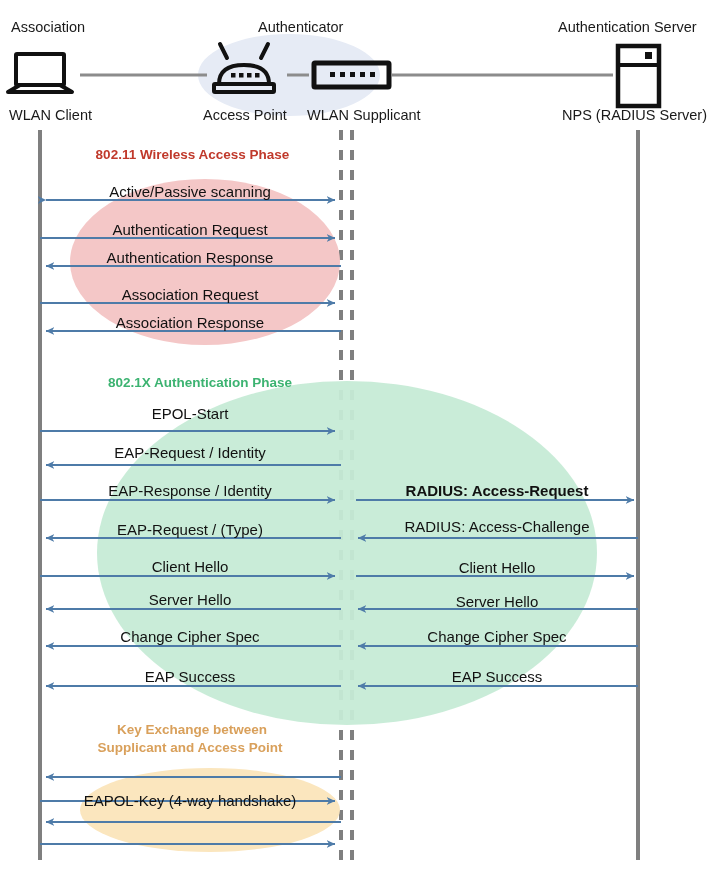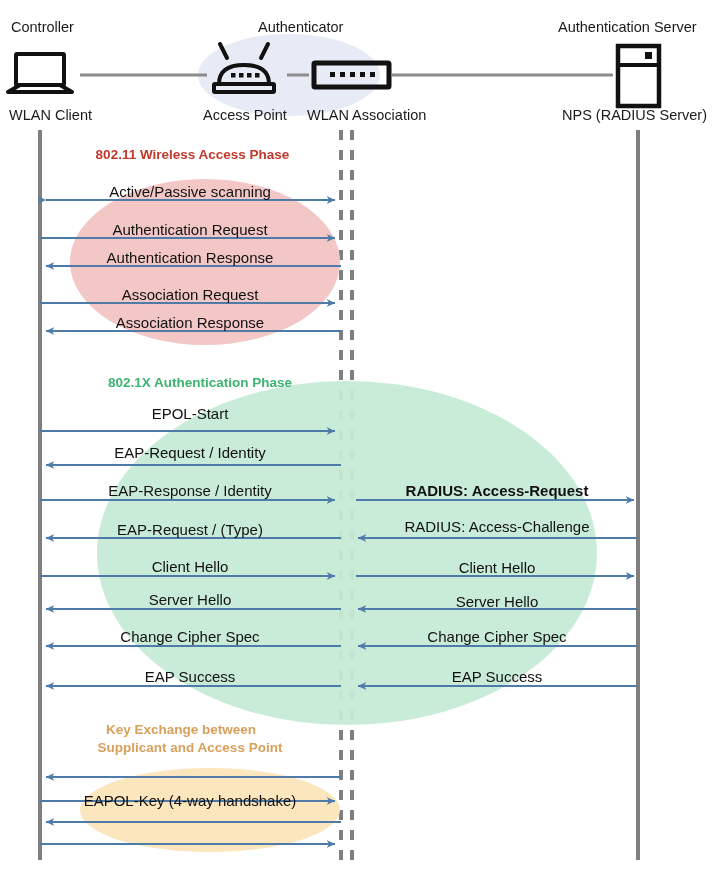--- a/index.html
+++ b/index.html
@@ -99,34 +99,34 @@
     <line x1="638" y1="609" x2="358" y2="609" stroke="#4E7BA8" stroke-width="2" marker-end="url(#arrL)"></line>
     <line x1="638" y1="646" x2="358" y2="646" stroke="#4E7BA8" stroke-width="2" marker-end="url(#arrL)"></line>
     <line x1="638" y1="686" x2="358" y2="686" stroke="#4E7BA8" stroke-width="2" marker-end="url(#arrL)"></line>
 
     <line x1="341" y1="777" x2="46" y2="777" stroke="#4E7BA8" stroke-width="2" marker-end="url(#arrL)"></line>
     <line x1="40" y1="801" x2="335" y2="801" stroke="#4E7BA8" stroke-width="2" marker-end="url(#arrR)"></line>
     <line x1="341" y1="822" x2="46" y2="822" stroke="#4E7BA8" stroke-width="2" marker-end="url(#arrL)"></line>
     <line x1="40" y1="844" x2="335" y2="844" stroke="#4E7BA8" stroke-width="2" marker-end="url(#arrR)"></line>
   </svg>
 
-  <div class="lbl hdr-top" style="left:11px;top:19px;">Controller</div>
+  <div class="lbl hdr-top" style="left:11px;top:19px;">Association</div>
   <div class="lbl hdr-top" style="left:258px;top:19px;">Authenticator</div>
   <div class="lbl hdr-top" style="left:558px;top:19px;">Authentication Server</div>
 
   <div class="lbl hdr-bot" style="left:9px;top:107px;">WLAN Client</div>
   <div class="lbl hdr-bot" style="left:203px;top:107px;">Access Point</div>
-  <div class="lbl hdr-bot" style="left:307px;top:107px;">WLAN Association</div>
+  <div class="lbl hdr-bot" style="left:307px;top:107px;">WLAN Supplicant</div>
   <div class="lbl hdr-bot" style="left:562px;top:107px;">NPS (RADIUS Server)</div>
 
   <div class="lbl phase-title" style="left:85px;top:146px;width:215px;color:#C0392B;">802.11 Wireless Access Phase</div>
 
   <div class="lbl phase-title" style="left:100px;top:374px;width:200px;color:#3CB371;">802.1X Authentication Phase</div>
 
-  <div class="lbl phase-title" style="left:81px;top:721px;width:200px;color:#D9A05B;text-align:center;">Key Exchange between</div>
+  <div class="lbl phase-title" style="left:92px;top:721px;width:200px;color:#D9A05B;text-align:center;">Key Exchange between</div>
   <div class="lbl phase-title" style="left:90px;top:739px;width:200px;color:#D9A05B;">Supplicant and Access Point</div>
 
   <div class="lbl msg" style="left:44px;top:183px;width:292px;text-align:center;">Active/Passive scanning</div>
   <div class="lbl msg" style="left:44px;top:221px;width:292px;text-align:center;">Authentication Request</div>
   <div class="lbl msg" style="left:44px;top:286px;width:292px;text-align:center;">Association Request</div>
   <div class="lbl msg" style="left:44px;top:249px;width:292px;text-align:center;">Authentication Response</div>
   <div class="lbl msg" style="left:44px;top:405px;width:292px;text-align:center;">EPOL-Start</div>
 
   <div class="lbl msg" style="left:44px;top:314px;width:292px;text-align:center;">Association Response</div>
   <div class="lbl msg" style="left:44px;top:444px;width:292px;text-align:center;">EAP-Request / Identity</div>

